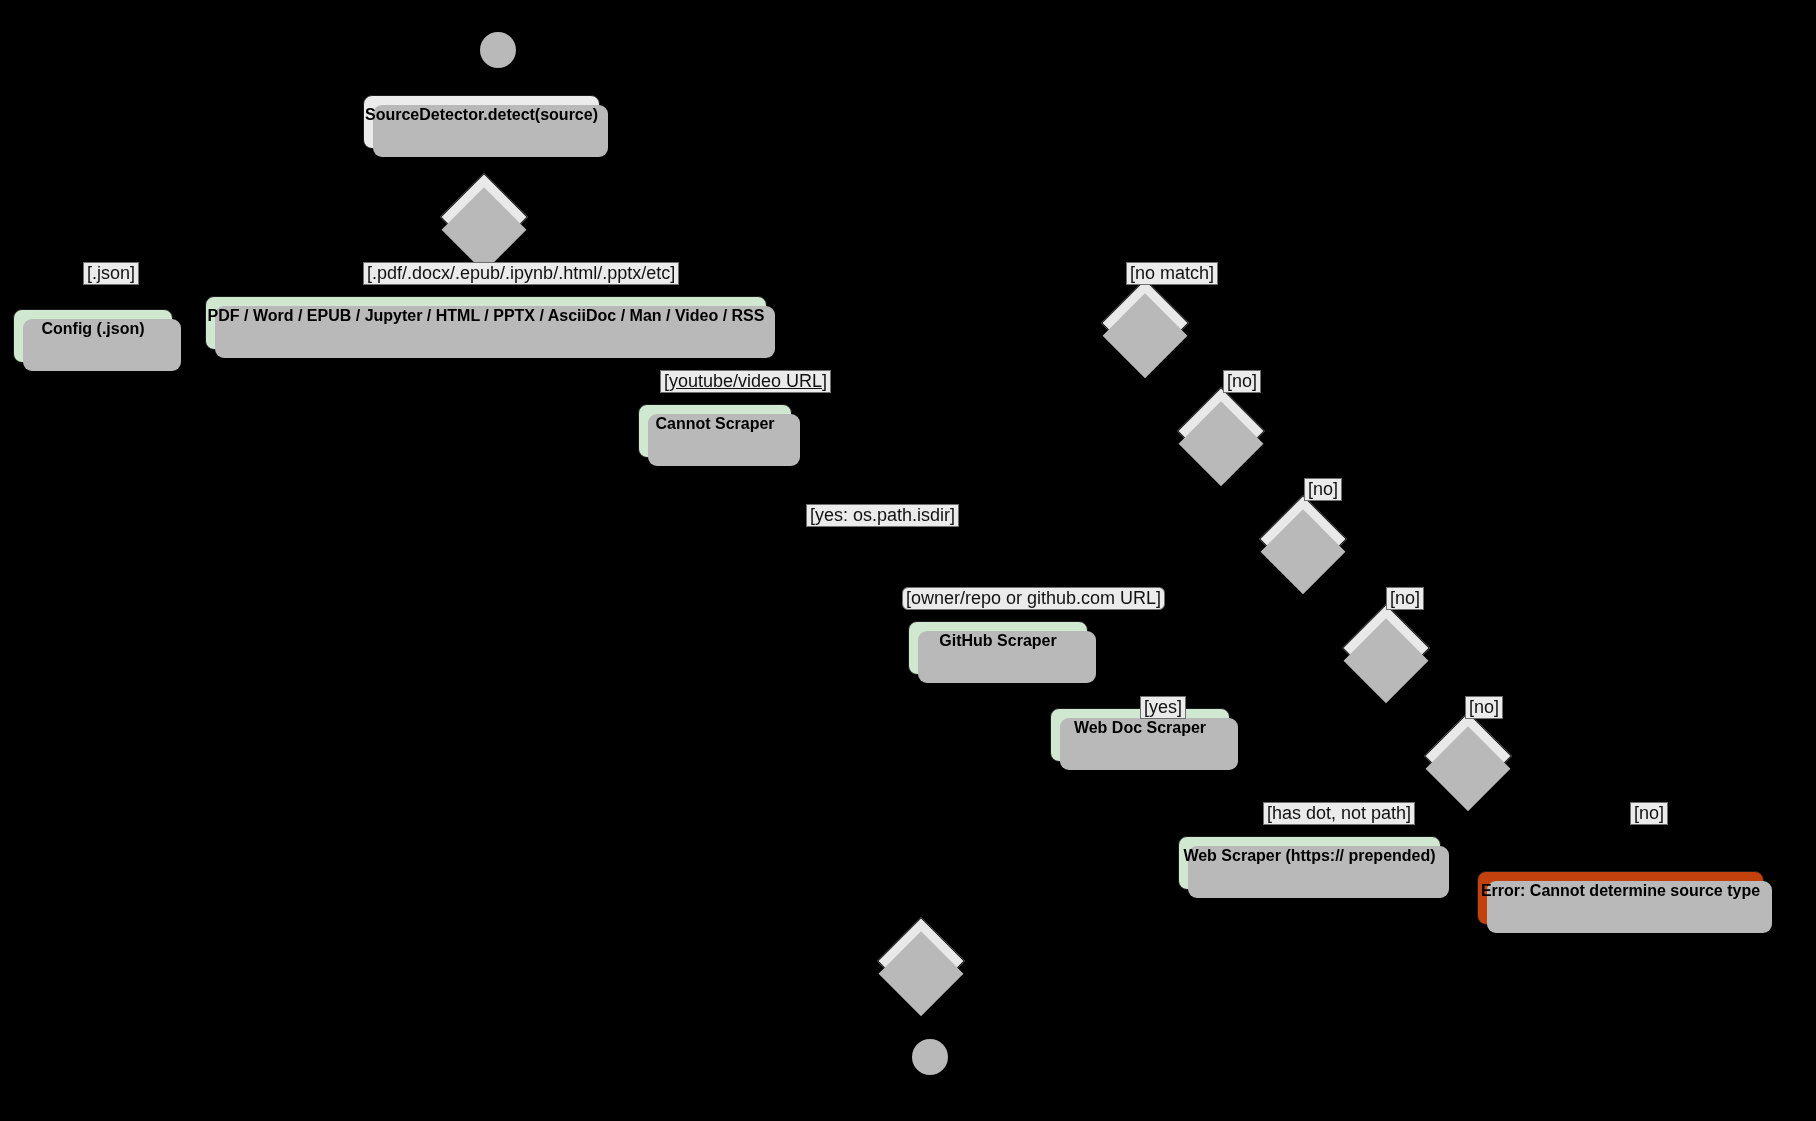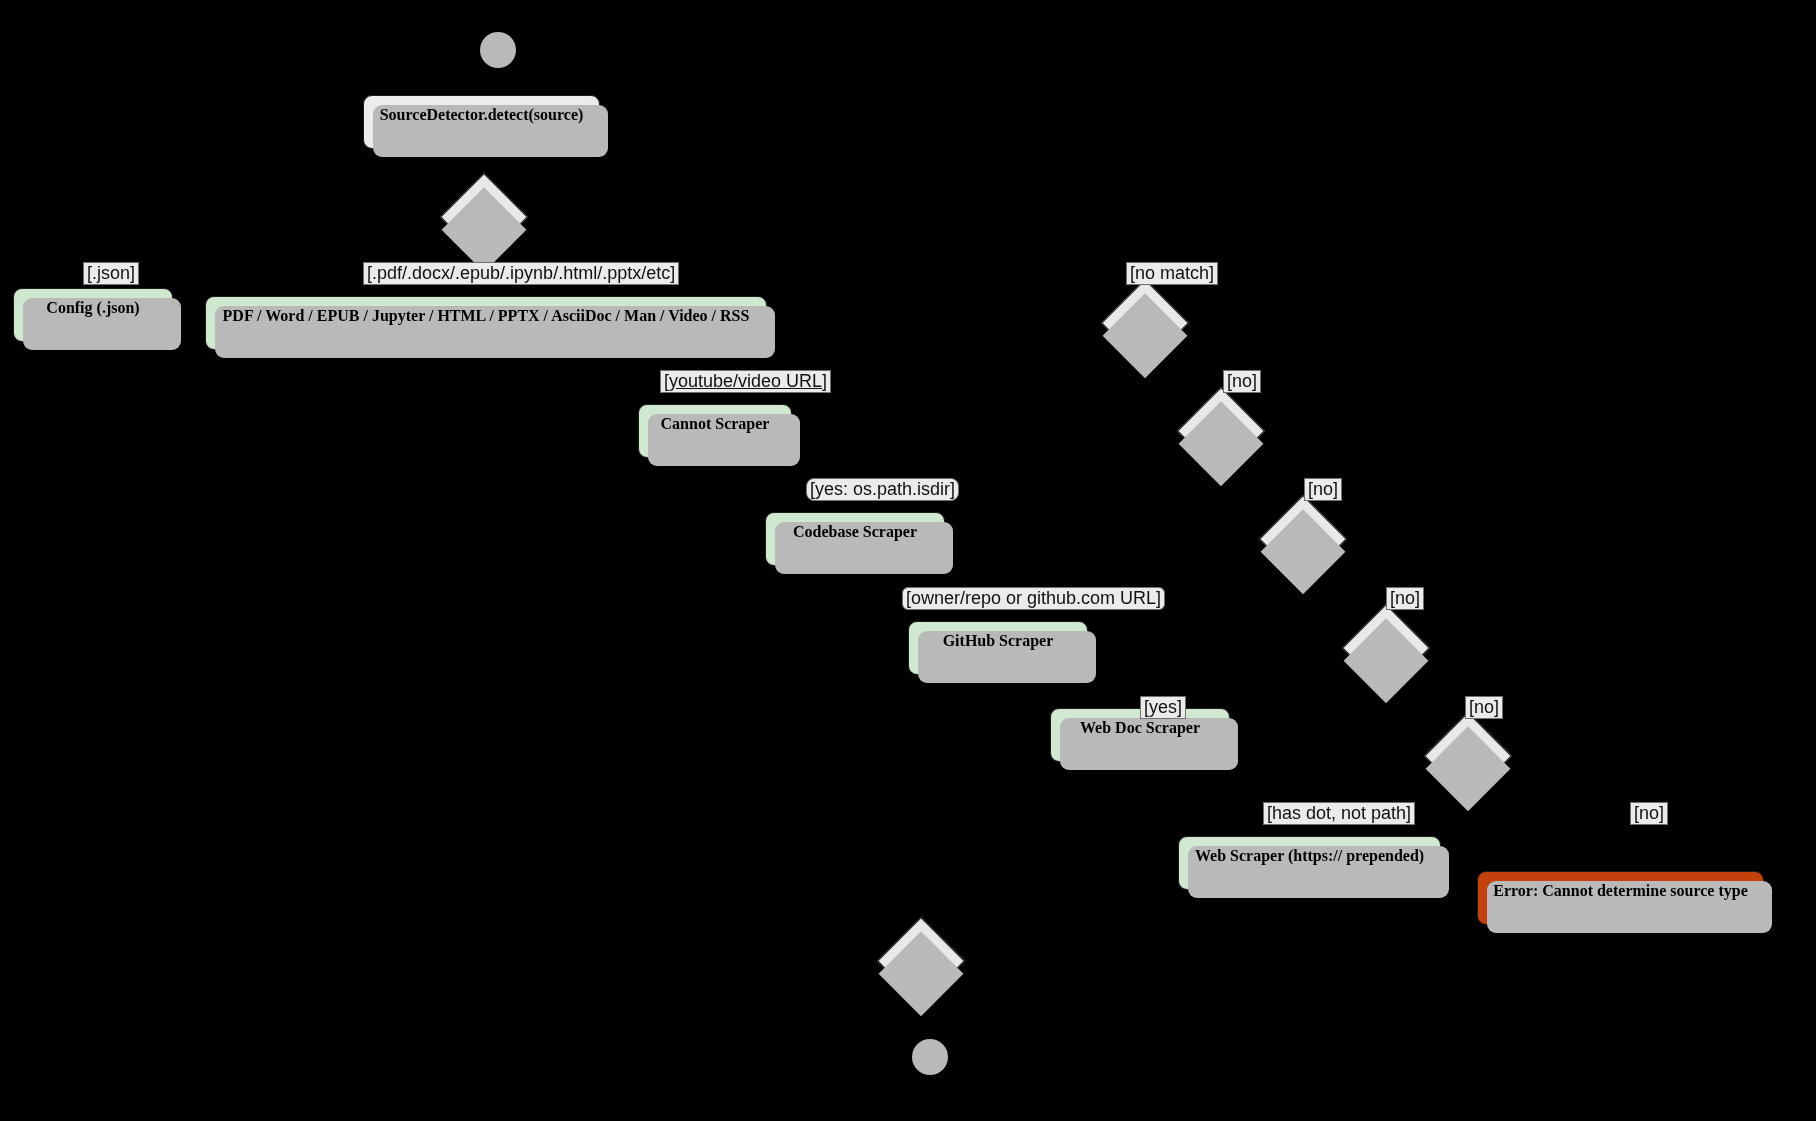--- a/index.html
+++ b/index.html
@@ -77,64 +77,61 @@
     border:1px solid #707070;
     color:#111;
     font-size:18px;
     line-height:1.05;
     padding:1px 3px;
     white-space:nowrap;
     z-index:8;
   }
 
   
-  .node-label{ pointer-events:none;font-family:Liberation Serif, serif; }
+  .node-label{ pointer-events:none; }
 </style>
 </head>
 <body>
 
 <div id="canvas">
 
   <div class="terminal" style="left:471px;top:23px;width:36px;height:36px;"></div>
 
   <div class="node process" style="left:363px;top:95px;width:237px;height:54px;">
     <span class="node-label">SourceDetector.detect(source)</span>
   </div>
 
   <div class="diamond" style="left:453px;top:186px;width:60px;height:60px;"></div>
 
   <div class="edge-label" style="left:83px;top:262px;">[.json]</div>
   <div class="edge-label" style="left:363px;top:262px;">[.pdf/.docx/.epub/.ipynb/.html/.pptx/etc]</div>
   <div class="edge-label" style="left:1126px;top:262px;">[no match]</div>
 
-  <div class="node green" style="left:13px;top:288px;width:160px;height:54px;">
+  <div class="node green" style="left:13px;top:309px;width:160px;height:54px;">
     <span class="node-label">Config (.json)</span>
   </div>
 
   <div class="node green" style="left:205px;top:296px;width:562px;height:54px;">
     <span class="node-label">PDF / Word / EPUB / Jupyter / HTML / PPTX / AsciiDoc / Man / Video / RSS</span>
   </div>
 
   <div class="diamond" style="left:1114px;top:292px;width:60px;height:60px;"></div>
 
   <div class="edge-label" style="left:660px;top:370px;text-decoration:underline;">[youtube/video URL]</div>
   <div class="edge-label" style="left:1223px;top:370px;">[no]</div>
 
   <div class="node green" style="left:638px;top:404px;width:154px;height:54px;">
     <span class="node-label">Cannot Scraper</span>
   </div>
 
   <div class="diamond" style="left:1190px;top:400px;width:60px;height:60px;"></div>
 
-  <div class="edge-label" style="left:806px;top:478px;border-radius:8px;">[yes: os.path.isdir]</div>
+  <div class="edge-label" style="left:806px;top:504px;">[yes: os.path.isdir]</div>
   <div class="edge-label" style="left:1304px;top:478px;">[no]</div>
 
-  <div class="node green" style="left:765px;top:512px;width:180px;height:54px;">
-    <span class="node-label">Codebase Scraper</span>
-  </div>
 
   <div class="diamond" style="left:1272px;top:508px;width:60px;height:60px;"></div>
 
   <div class="edge-label" style="left:902px;top:587px;border-radius:6px;">[owner/repo or github.com URL]</div>
   <div class="edge-label" style="left:1386px;top:587px;">[no]</div>
 
   <div class="node green" style="left:908px;top:621px;width:180px;height:54px;">
     <span class="node-label">GitHub Scraper</span>
   </div>
 

